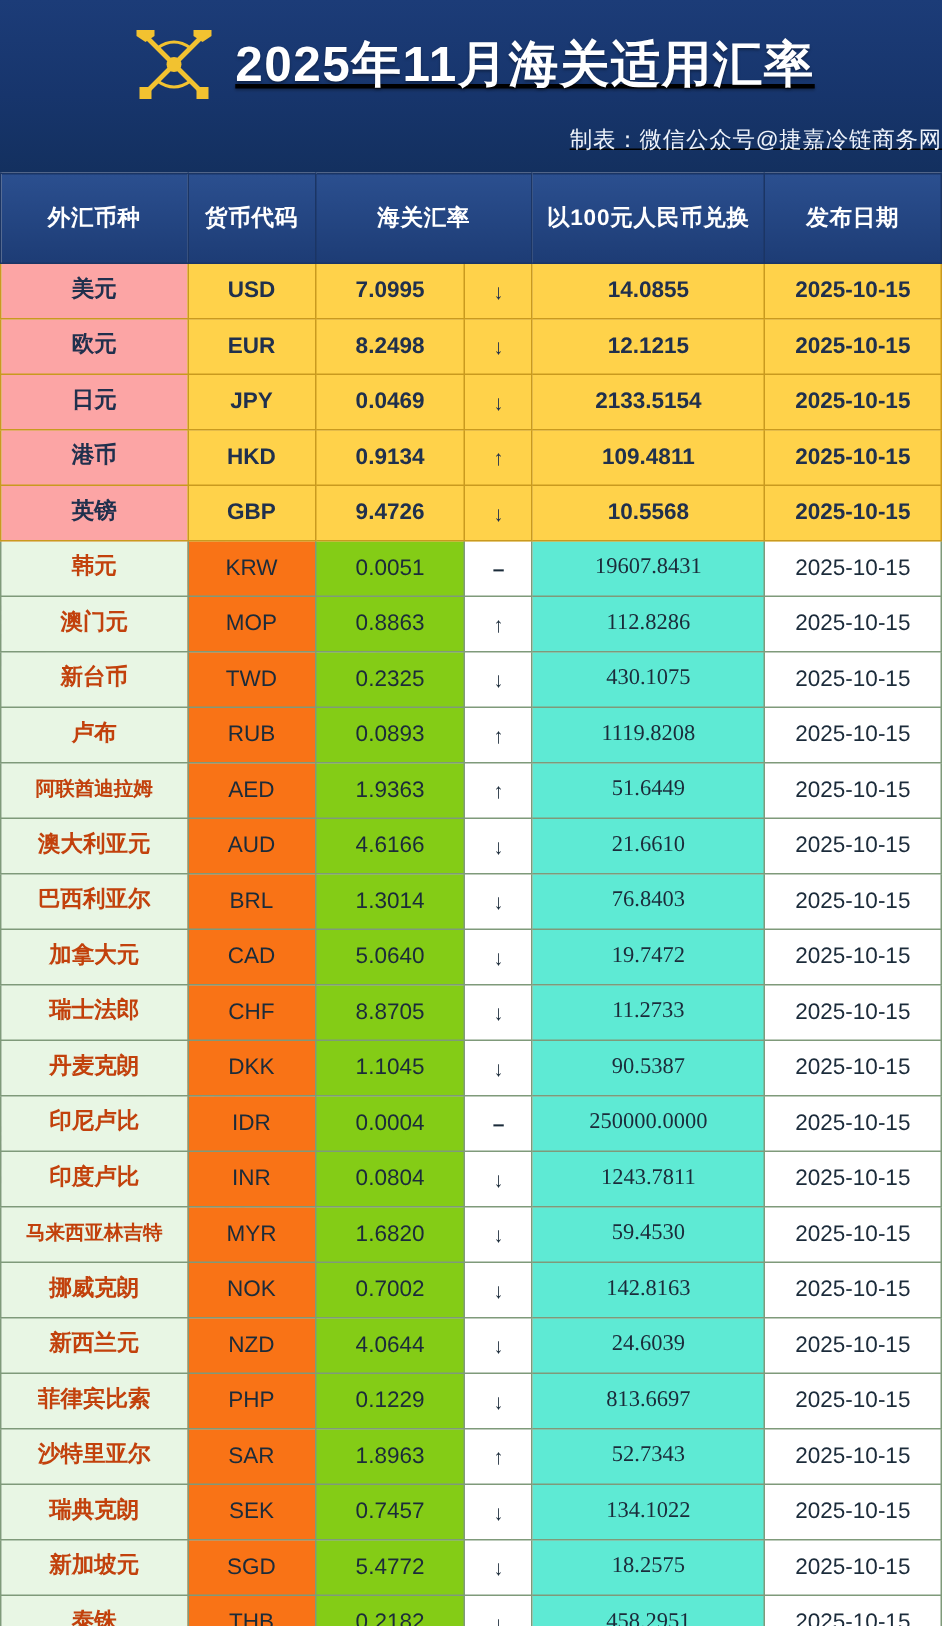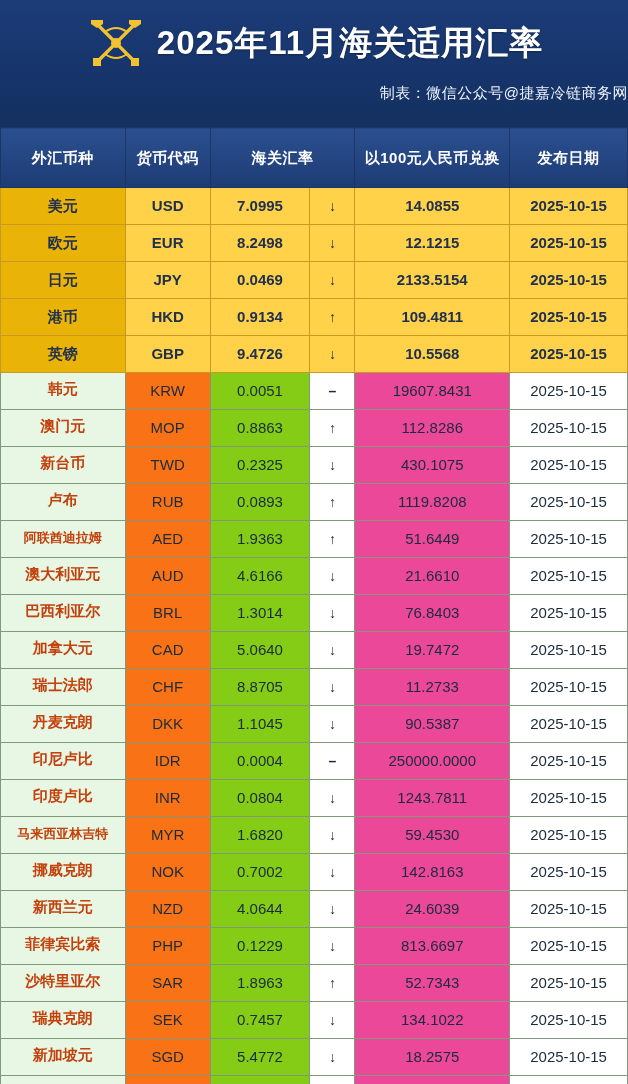--- a/index.html
+++ b/index.html
@@ -12,22 +12,23 @@
     width: 628px;
   }
   .page {
     width: 628px;
     position: relative;
     overflow: hidden;
   }
   
   .header {
     background: linear-gradient(180deg, #1c3c78 0%, #17356c 55%, #13305f 100%);
-    padding: 14px 0 24px 0;
+    padding: 14px 0 12px 0;
     position: relative;
+    text-decoration: underline;
   }
   .header-row {
     display: flex;
     align-items: center;
     justify-content: center;
     gap: 10px;
     padding: 0 10px;
   }
   .logo {
     width: 62px;
@@ -102,28 +103,28 @@
   col.c0 { width: 125px; }
   col.c1 { width: 85px; }
   col.c2 { width: 100px; }
   col.c3 { width: 45px; }
   col.c4 { width: 155px; }
   col.c5 { width: 118px; }
 
   td.cell-name { font-weight: bold; }
   
   tr.hl td { background: #ffd24a; color: #20304d; font-weight: bold; border-color: #c99a1f; }
-  tr.hl td.cell-name { background: #eab308; }
+  tr.hl td.cell-name { background: #fca5a5; font-family: Liberation Serif, serif; }
   
   tr.nm td { background: #ffffff; color: #1b2b3a; }
   tr.nm td.cell-name { background: #e8f6e4; font-weight: bold; color: #c2410c; font-family: Liberation Mono, monospace; }
   tr.nm td.cell-code { background: #f97316; }
   tr.nm td.cell-rate { background: #84cc16; }
   tr.nm td.cell-arrow { background: #ffffff; }
-  tr.nm td.cell-conv { background: #ec4899; }
+  tr.nm td.cell-conv { background: #5eead4; font-family: Liberation Serif, serif; }
   tr.nm td.cell-date { background: #ffffff; }
 
   td.cell-arrow { font-size: 14px; font-weight: bold; }
 
   .cell-name.small { font-size: 13px; }
 </style>
 </head>
 <body>
 
 <div class="page">

